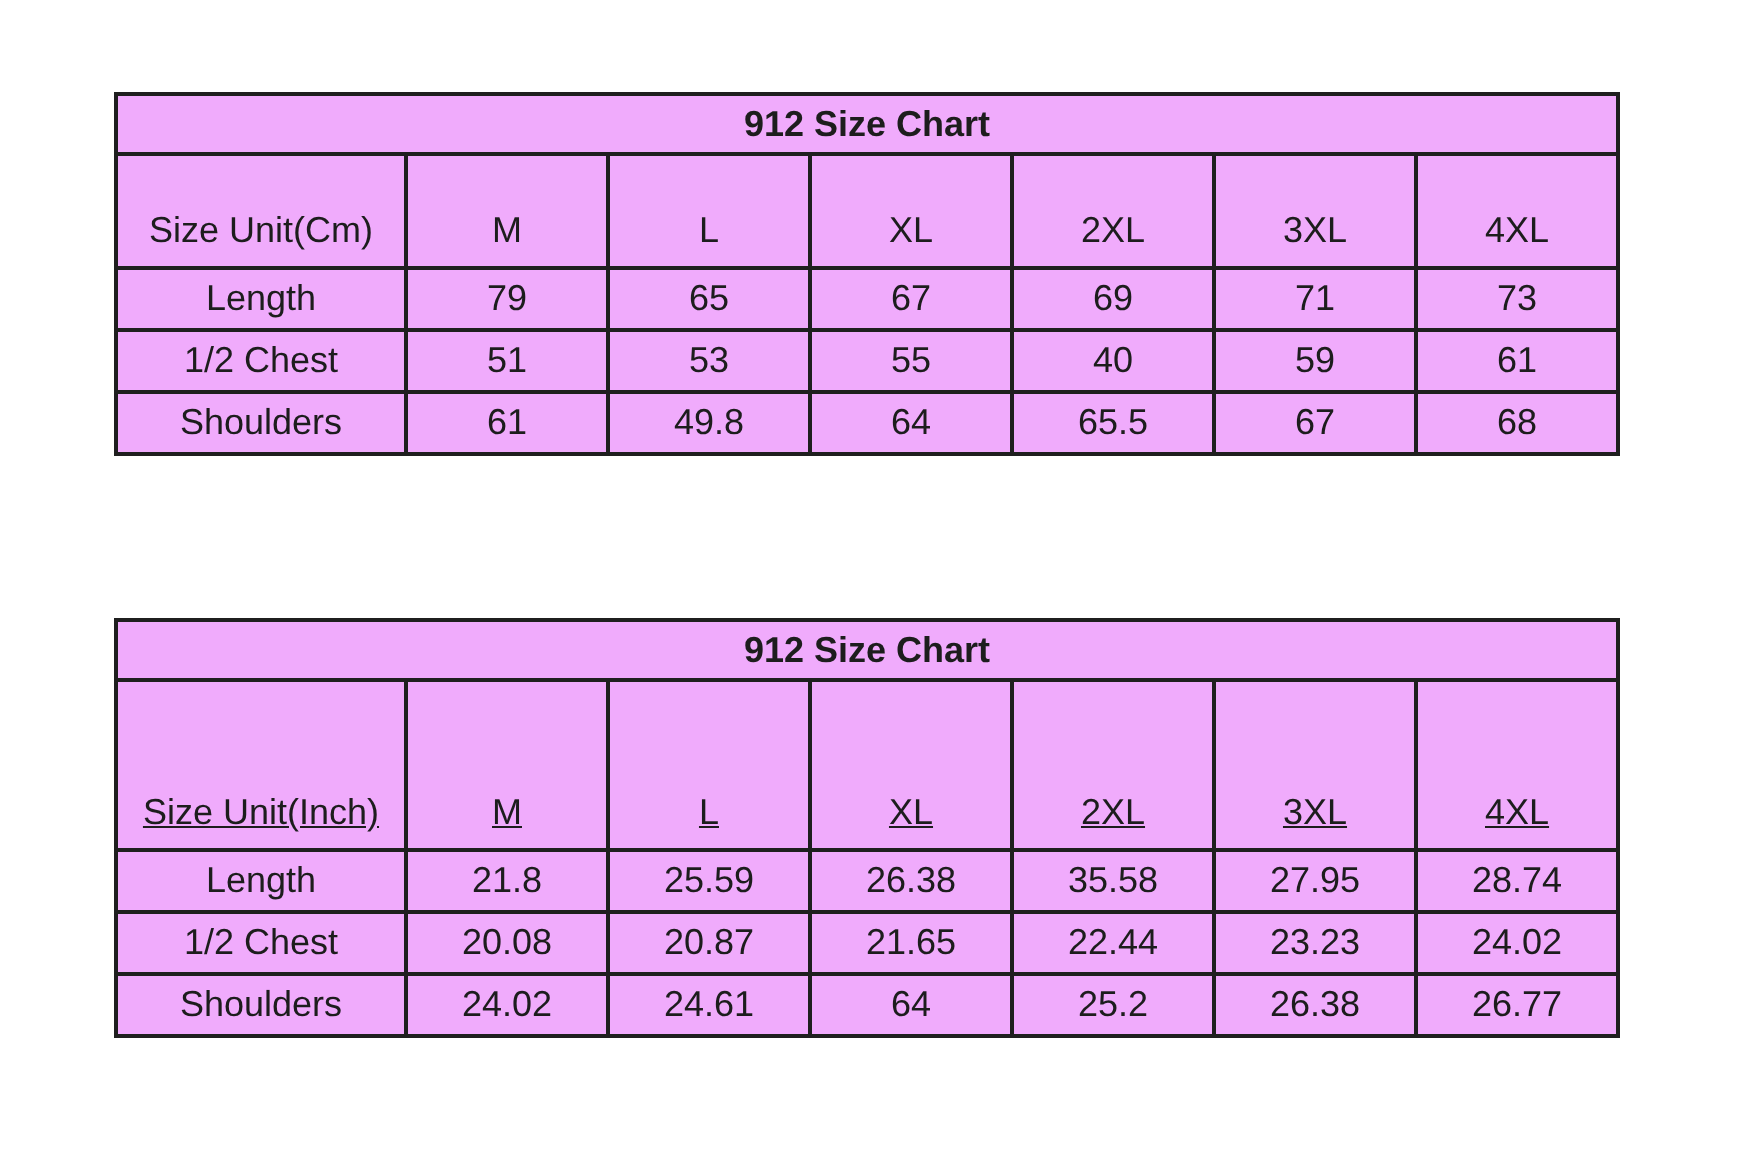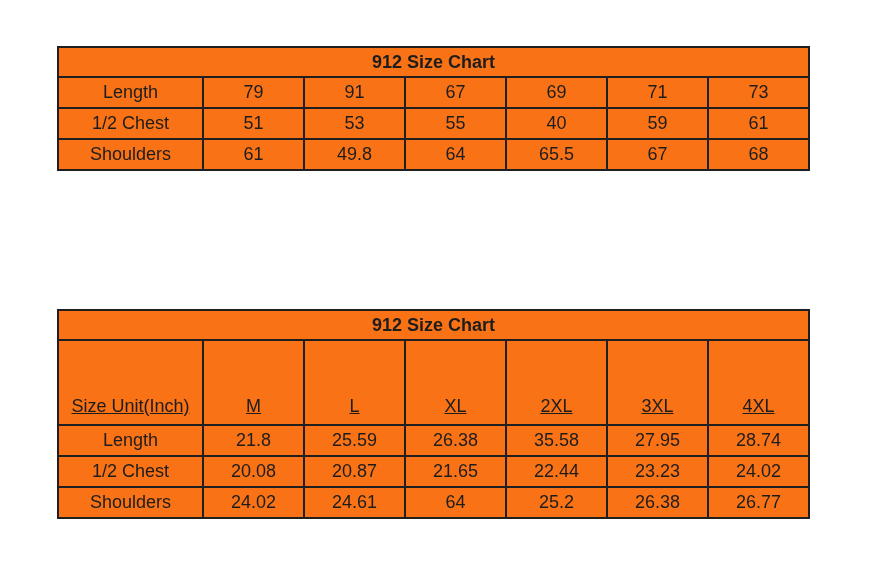--- a/index.html
+++ b/index.html
@@ -16,21 +16,21 @@
     position: absolute;
     left: 57px;
   }
   #table-cm   { top: 46px; }
   #table-inch { top: 309px; }
 
   table.size-chart {
     border-collapse: collapse;
     table-layout: fixed;
     width: 752px;
-    background: #f97316;
+    background: #f0abfc;
   }
   table.size-chart td {
     border: 2px solid #1f1f1f;
     text-align: center;
     font-size: 18px;
     padding: 0;
     overflow: hidden;
     white-space: nowrap;
   }
   col.label-col { width: 145px; }
@@ -63,24 +63,33 @@
         <col class="size-col">
         <col class="size-col">
       <col class="size-col">
         <col class="size-col">
         <col class="size-col">
     </colgroup>
     <tbody>
       <tr class="title-row">
         <td colspan="7">912 Size Chart</td>
       </tr>
+      <tr class="header-row">
+        <td>Size Unit(Cm)</td>
+        <td>M</td>
+        <td>L</td>
+        <td>XL</td>
+        <td>2XL</td>
+        <td>3XL</td>
+        <td>4XL</td>
+      </tr>
       <tr class="data-row">
         <td>Length</td>
         <td>79</td>
-        <td>91</td>
+        <td>65</td>
         <td>67</td>
         <td>69</td>
         <td>71</td>
         <td>73</td>
       </tr>
       <tr class="data-row">
         <td>1/2 Chest</td>
         <td>51</td>
         <td>53</td>
         <td>55</td>

